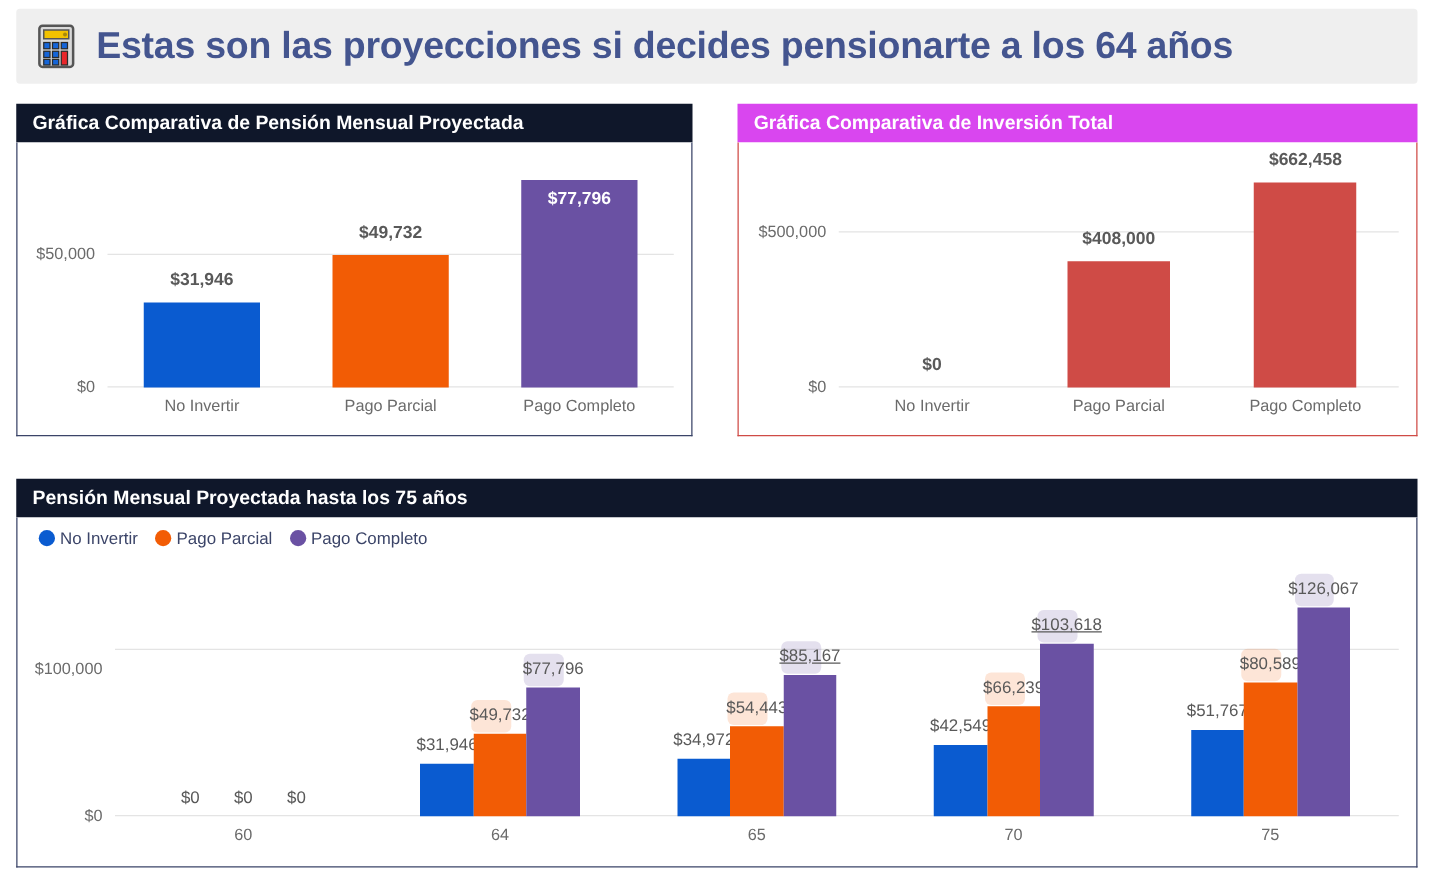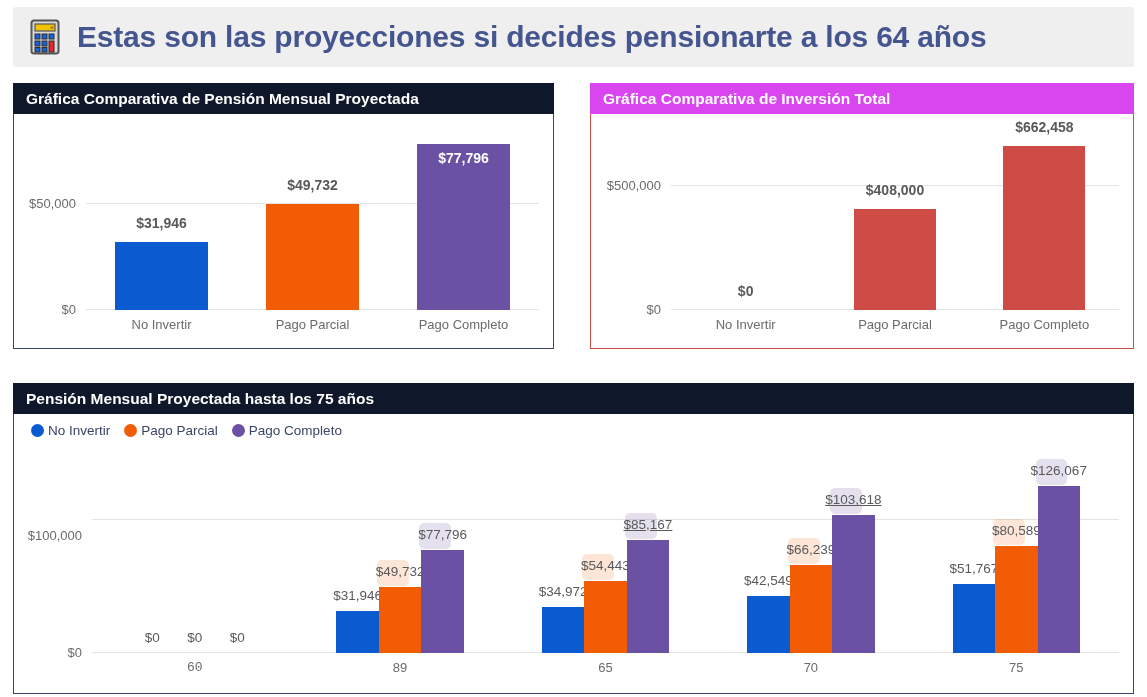--- a/index.html
+++ b/index.html
@@ -230,22 +230,22 @@
         <div class="legend-item">
           <span class="legend-dot" style="background: rgb(106, 81, 163);"></span>
           <span>Pago Completo</span>
         </div>
       </div>
     <div class="chart" id="chart-bottom" style="top:24px;">
         <div class="gridline" style="left: 78px; width: 1027px; top: 214px;"></div>
         <div class="ytick" style="right: 1051px; top: 214px;">$0</div>
         <div class="gridline" style="left: 78px; width: 1027px; top: 81.1429px;"></div>
         <div class="ytick" style="right: 1051px; top: 81.1429px; margin-top: 16px;">$100,000</div>
-        <div class="xtick" style="left: 78px; width: 205.4px; top: 222px; font-family: Liberation Mono, monospace;">60</div>
-        <div class="xtick" style="left: 283.4px; width: 205.4px; top: 222px;">89</div>
+        <div class="xtick" style="left: 78px; width: 205.4px; top: 222px;">60</div>
+        <div class="xtick" style="left: 283.4px; width: 205.4px; top: 222px;">64</div>
         <div class="xtick" style="left: 488.8px; width: 205.4px; top: 222px;">65</div>
         <div class="xtick" style="left: 694.2px; width: 205.4px; top: 222px;">70</div>
         <div class="xtick" style="left: 899.6px; width: 205.4px; top: 222px;">75</div>
         <div class="bar-label small" style="width: 76.4493px; left: 100.026px; top: 192px;">$0</div>
         <div class="bar-label small" style="width: 76.4493px; left: 142.475px; top: 192px;">$0</div>
         <div class="bar-label small" style="width: 76.4493px; left: 184.925px; top: 192px;">$0</div>
         <div class="bar" style="left: 322.426px; width: 42.4493px; height: 42.4425px; bottom: 40px; background: rgb(10, 91, 208);"></div>
         <div class="bar-label small" style="width: 76.4493px; left: 305.426px; top: 149.557px;">$31,946</div>
         <div class="bar" style="left: 364.875px; width: 42.4493px; height: 66.0725px; bottom: 40px; background: rgb(242, 92, 5);"></div>
         <div class="label-pill" style="left: 362.875px; width: 31.837px; height: 26px; top: 121.927px; background: rgba(242, 92, 5, 0.16);"></div>

